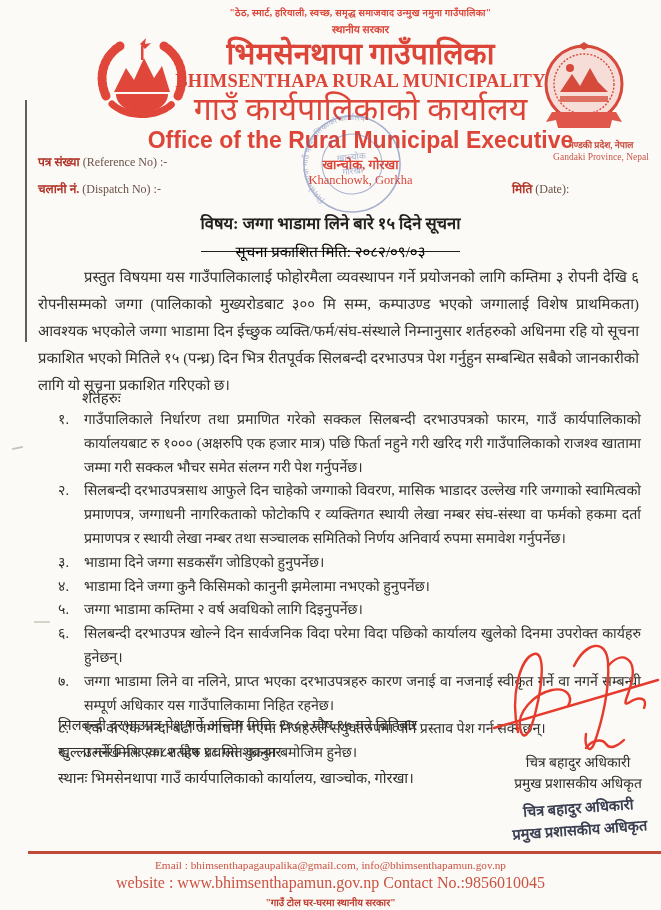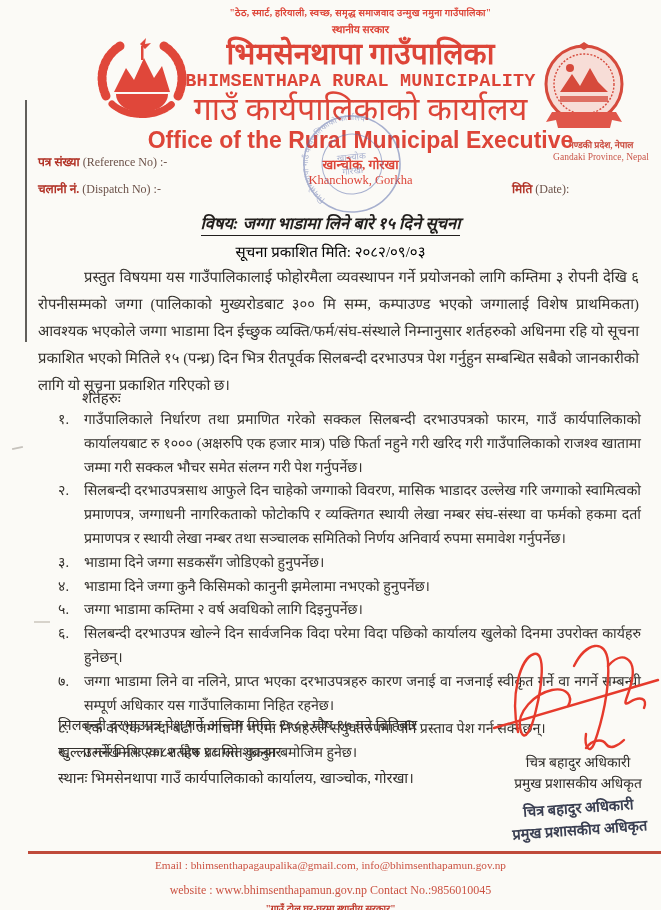--- a/index.html
+++ b/index.html
@@ -7,61 +7,61 @@
     position:relative; width:661px; height:910px;
     background:#fbfaf6; overflow:hidden;
     font-family:"Liberation Serif", serif;
     color:#33302c;
   }
   
   .header{position:absolute; left:70px; right:10px; top:6px; text-align:center; color:#dd4538;}
   .h-slogan{font-size:9.5px; font-weight:bold; letter-spacing:.3px;}
   .h-localgov{font-size:10.5px; font-weight:bold; margin-top:3px;}
   .h-muni-np{font-size:30px; font-weight:bold; line-height:1.08; margin-top:2px;}
-  .h-muni-en{font-size:18.5px; font-weight:bold; font-family:Liberation Mono, monospace; letter-spacing:.2px; margin-top:1px;}
+  .h-muni-en{font-size:18.5px; font-weight:bold; font-family:Liberation Serif, serif; letter-spacing:.2px; margin-top:1px;}
   .h-office-np{font-size:32px; font-weight:normal; line-height:1.05; margin-top:1px;}
   .h-office-en{font-size:23px; font-weight:bold; font-family:"Liberation Sans", sans-serif; margin-top:0px;}
   .h-addr-np{font-size:13px; font-weight:bold; margin-top:1px;}
   .h-addr-en{font-size:12.5px; margin-top:0px;}
   
   .emblem{position:absolute; left:92px; top:34px;}
   .seal{position:absolute; left:540px; top:42px;}
   .province{position:absolute; left:543px; top:139px; width:116px; text-align:center; line-height:12px;}
   .province .np{font-size:9px; font-weight:bold; color:#c9473a;}
   .province .en{font-size:9.5px; color:#c9564a;}
   
   .stamp-office{position:absolute; left:300px; top:112px; opacity:.5; transform:rotate(-6deg);}
   
   .meta{position:absolute; font-size:12px; color:#6b5148;}
   .meta b{color:#b23327; font-weight:bold;}
   .meta-ref{left:38px; top:153px;}
   .meta-disp{left:38px; top:180px;}
   .meta-date{left:512px; top:180px;}
   
   .subject{position:absolute; left:0; right:0; top:211px; text-align:center; font-size:16.5px; font-weight:bold; color:#221f1d;}
-  .subject span{border-bottom:1.5px solid #221f1d; padding-bottom:2px;font-style:italic;}
+  .subject span{border-bottom:1.5px solid #221f1d; padding-bottom:18px;}
   .published{position:absolute; left:0; right:0; top:241px; text-align:center; font-size:15px; color:#000000;}
   
   .body-par{position:absolute; left:38px; right:22px; top:264px; font-size:14.8px; line-height:27px; text-align:justify; text-indent:46px;}
   .terms-head{position:absolute; left:38px; top:387px; font-size:15px;margin-left:44px;}
   .terms{position:absolute; left:58px; right:20px; top:408px;}
   .term{display:flex; font-size:14.2px; line-height:23.8px;}
   .tnum{width:26px; flex:0 0 26px;}
   .ttext{flex:1; text-align:justify;}
   
   .closing{position:absolute; left:58px; top:712px; font-size:14.6px; line-height:26.5px;}
   
   .sig-svg{position:absolute; left:490px; top:636px;}
   .sig-names{position:absolute; left:498px; top:752px; width:160px; text-align:center; font-size:13.8px; line-height:21px; color:#2e2b28;}
   .sig-stamp{position:absolute; left:494px; top:797px; width:170px; text-align:center; font-size:14.6px; font-weight:bold; line-height:22px; color:#3a3f52; transform:rotate(-4deg);}
   
   .footer-line{position:absolute; left:28px; right:0; top:851px; height:3px; background:#bf4a3a;}
   .footer{position:absolute; left:0; right:0; top:859px; text-align:center; color:#cb5242;}
   .f-email{font-size:11.3px;}
-  .f-web{font-size:12px; margin-top:12px;}
+  .f-web{font-size:16px; margin-top:3px;}
   .f-slogan{font-size:9.8px; font-weight:bold; color:#bf3a2c; margin-top:4px;}
   
   .artifact-line{position:absolute; left:25px; top:100px; width:2px; height:242px; background:#45433f; opacity:.85;}
   .artifact-tick1{position:absolute; left:12px; top:447px; width:11px; height:2px; background:#9a968e; opacity:.55; transform:rotate(-12deg);}
   .artifact-tick2{position:absolute; left:34px; top:621px; width:16px; height:2px; background:#b3aca0; opacity:.5;}
 </style>
 </head>
 <body>
 
 <div class="page">

